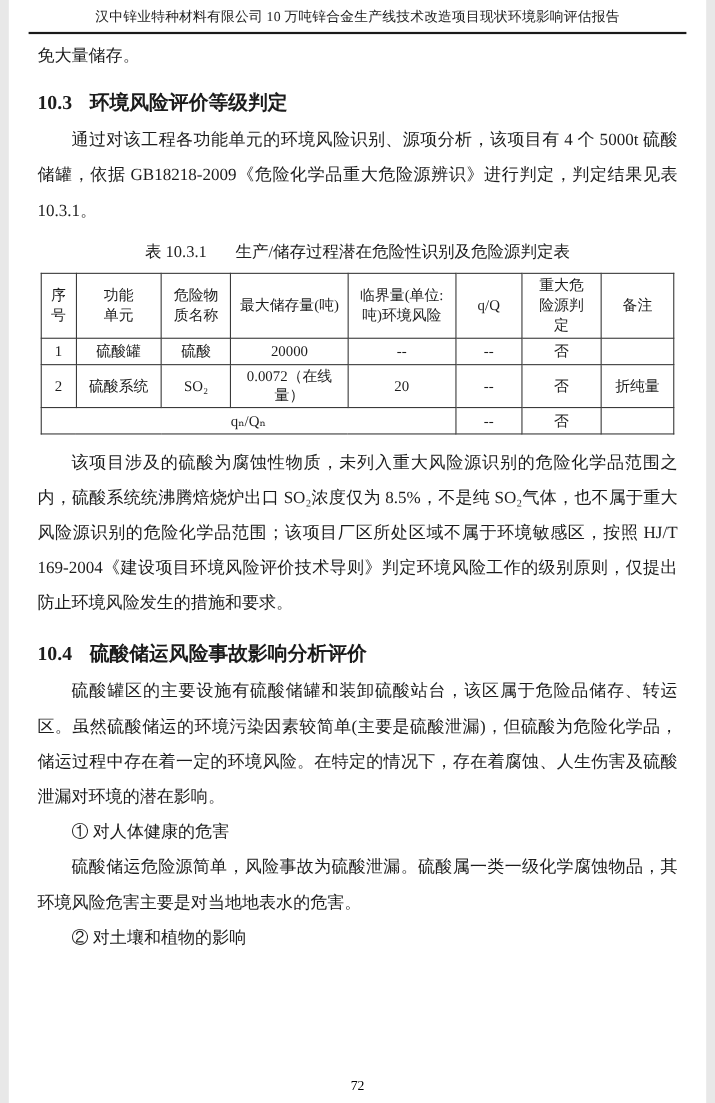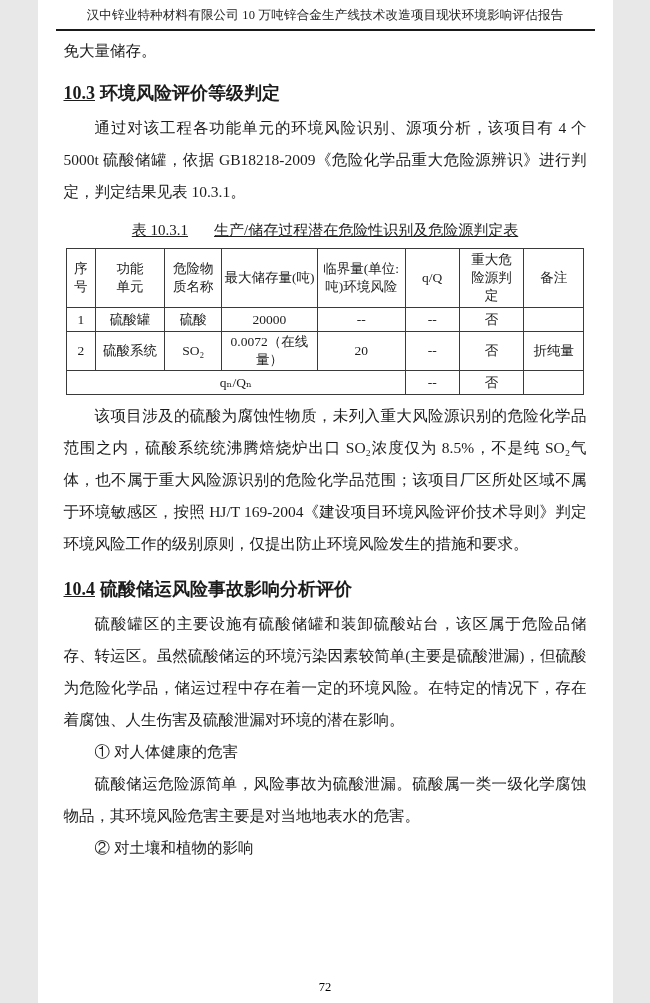--- a/index.html
+++ b/index.html
@@ -1,17 +1,17 @@
 <!DOCTYPE html>
 <html lang="zh"><head>
 <meta charset="utf-8">
 <style>
   html, body { margin: 0; padding: 0; background: #e8e8e8; }
   .page {
-    width: 575px;
+    width: 634px;
     height: 1003px;
     margin: 0 auto;
     background: #ffffff;
     color: #1c1c1c;
     font-family: "Liberation Serif", "DejaVu Serif", serif;
     position: relative;
     box-sizing: border-box;
     overflow: hidden;
   }
   
@@ -32,34 +32,33 @@
     text-align: justify;
     margin: 0;
   }
   .indent { text-indent: 2em; }
   .section-heading {
     font-size: 18px;
     font-weight: bold;
     margin: 13px 0 6px 0;
     line-height: 26px;
   }
-  .section-heading .h-num { margin-right: 5px; text-decoration: underline; }
+  .section-heading .h-num { margin-right: 16px; }
   .subsection-heading {
     font-size: 15.5px;
     font-weight: bold;
     margin: 14px 0 4px 0;
     line-height: 24px;
   }
   .subsection-heading .h-num { margin-right: 10px; }
   .table-caption {
     text-align: center;
     font-size: 15px;
     margin: 10px 0 6px 0;
     line-height: 24px;
-    text-decoration: underline;
   }
   .table-caption .caption-label { margin-right: 26px; }
   table.risk-table {
     width: 99%;
     margin: 0 auto;
     border-collapse: collapse;
     table-layout: fixed;
     font-size: 13.5px;
     text-align: center;
   }
@@ -155,21 +154,21 @@
         </tr>
         <tr>
           <td colspan="5">qₙ/Qₙ</td>
           <td>--</td>
           <td>否</td>
           <td></td>
         </tr>
       </tbody>
     </table>
 
-    <p class="body-text indent" style="margin-top:5px">该项目涉及的硫酸为腐蚀性物质，未列入重大风险源识别的危险化学品范围之内，硫酸系统统沸腾焙烧炉出口 SO₂浓度仅为 8.5%，不是纯 SO₂气体，也不属于重大风险源识别的危险化学品范围；该项目厂区所处区域不属于环境敏感区，按照 HJ/T 169-2004《建设项目环境风险评价技术导则》判定环境风险工作的级别原则，仅提出防止环境风险发生的措施和要求。</p>
+    <p class="body-text indent" style="margin-top:10px">该项目涉及的硫酸为腐蚀性物质，未列入重大风险源识别的危险化学品范围之内，硫酸系统统沸腾焙烧炉出口 SO₂浓度仅为 8.5%，不是纯 SO₂气体，也不属于重大风险源识别的危险化学品范围；该项目厂区所处区域不属于环境敏感区，按照 HJ/T 169-2004《建设项目环境风险评价技术导则》判定环境风险工作的级别原则，仅提出防止环境风险发生的措施和要求。</p>
 
     <h2 class="section-heading" style="margin-top:16px">
       <span class="h-num">10.4</span><span class="h-title">硫酸储运风险事故影响分析评价</span>
     </h2>
 
 
     <p class="body-text indent">硫酸罐区的主要设施有硫酸储罐和装卸硫酸站台，该区属于危险品储存、转运区。虽然硫酸储运的环境污染因素较简单(主要是硫酸泄漏)，但硫酸为危险化学品，储运过程中存在着一定的环境风险。在特定的情况下，存在着腐蚀、人生伤害及硫酸泄漏对环境的潜在影响。</p>
 
 
     <p class="body-text indent">① 对人体健康的危害</p>

